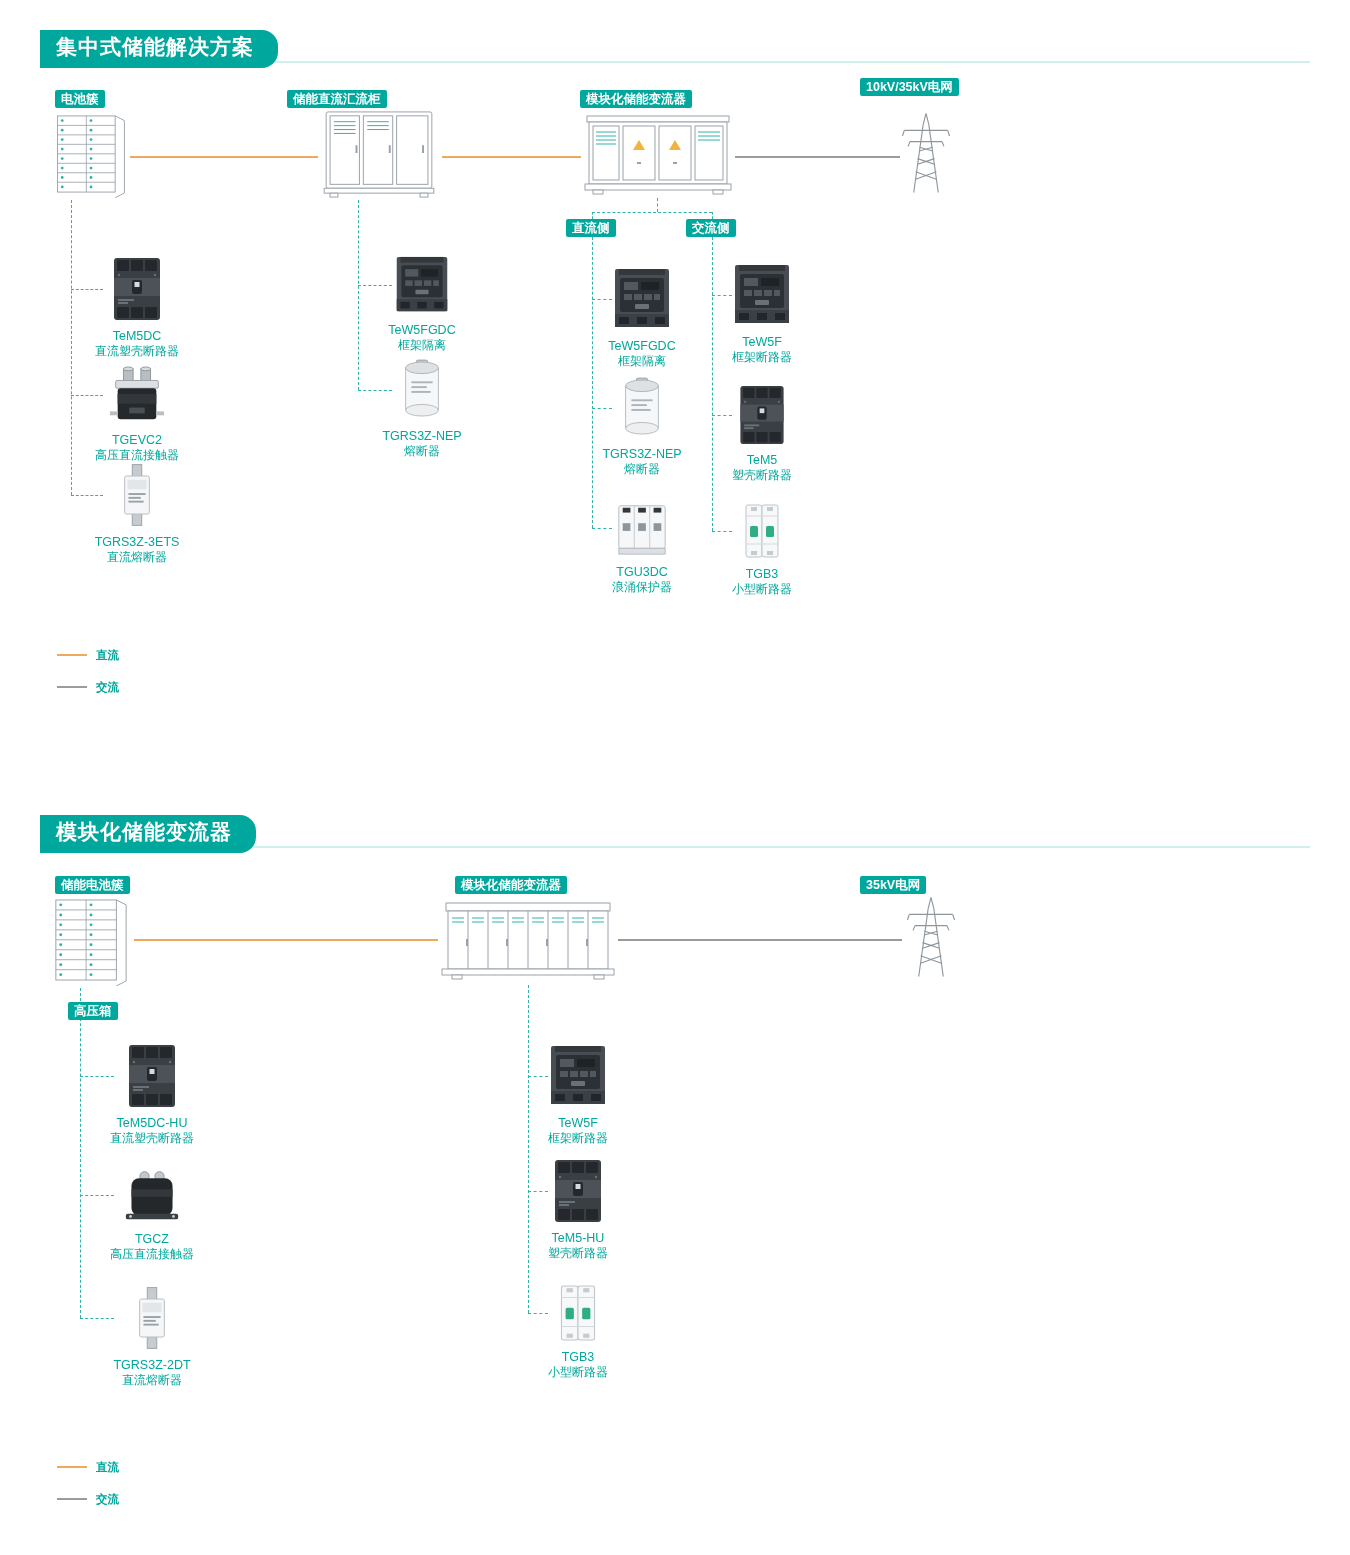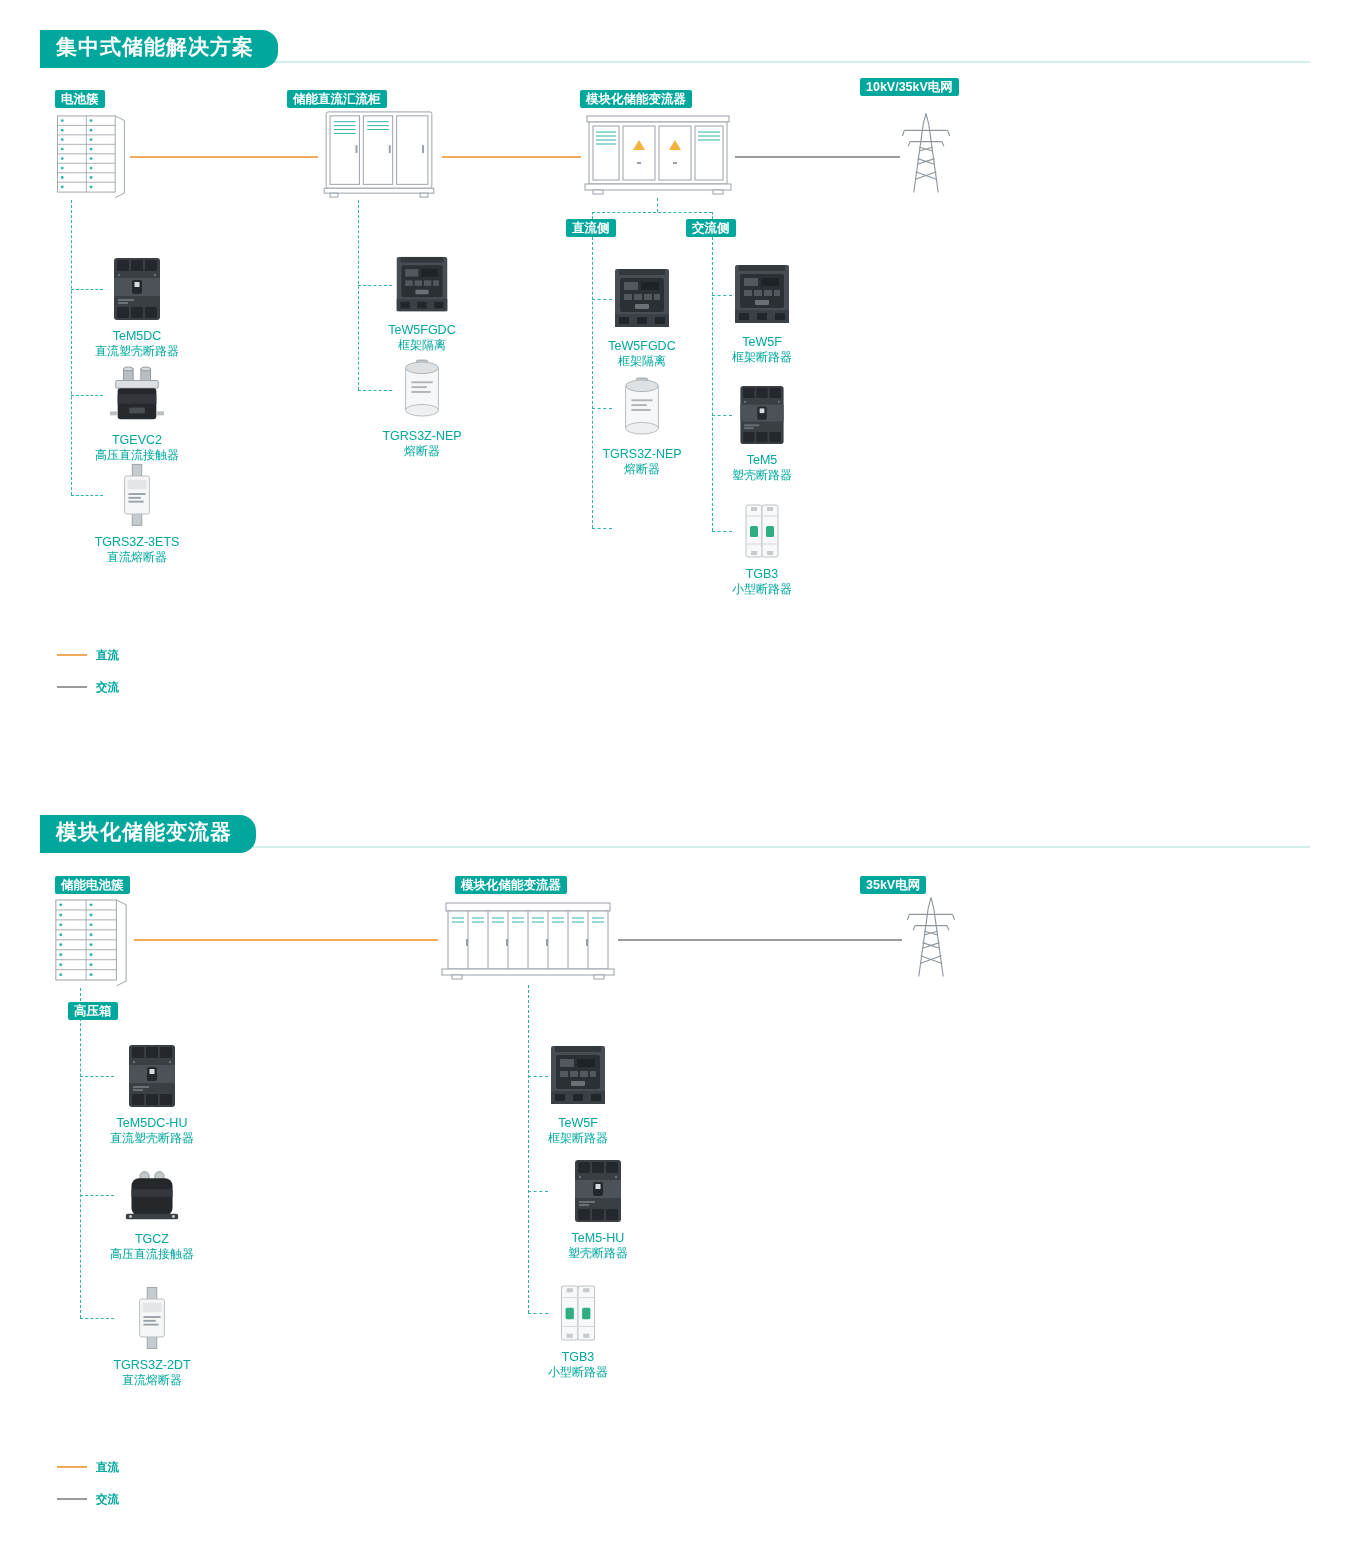--- a/index.html
+++ b/index.html
@@ -371,20 +371,29 @@
   </div>
   <div class="prod" style="left:582px;top:376px">
     <div class="imgbox" style="height:64px">
         <svg width="54" height="64">
           <use href="#sym-cylfuse"></use>
         </svg>
       </div>
     <div class="pname">TGRS3Z-NEP</div>
     <div class="pdesc">熔断器</div>
   </div>
+  <div class="prod" style="left:582px;top:498px">
+    <div class="imgbox" style="height:60px">
+        <svg width="56" height="58">
+          <use href="#sym-spd"></use>
+        </svg>
+      </div>
+    <div class="pname">TGU3DC</div>
+    <div class="pdesc">浪涌保护器</div>
+  </div>
 
   <div class="prod" style="left:702px;top:262px">
     <div class="imgbox" style="height:66px">
         <svg width="62" height="66">
           <use href="#sym-acb"></use>
         </svg>
       </div>
     <div class="pname">TeW5F</div>
     <div class="pdesc">框架断路器</div>
   </div>
@@ -473,21 +482,21 @@
 
   <div class="prod" style="left:518px;top:1043px">
     <div class="imgbox" style="height:66px">
         <svg width="62" height="66">
           <use href="#sym-acb"></use>
         </svg>
       </div>
     <div class="pname">TeW5F</div>
     <div class="pdesc">框架断路器</div>
   </div>
-  <div class="prod" style="left:538px;top:1158px">
+  <div class="prod" style="left:518px;top:1158px">
     <div class="imgbox" style="height:66px">
         <svg width="60" height="66">
           <use href="#sym-mccb"></use>
         </svg>
       </div>
     <div class="pname">TeM5-HU</div>
     <div class="pdesc">塑壳断路器</div>
   </div>
   <div class="prod" style="left:518px;top:1283px">
     <div class="imgbox" style="height:60px">

